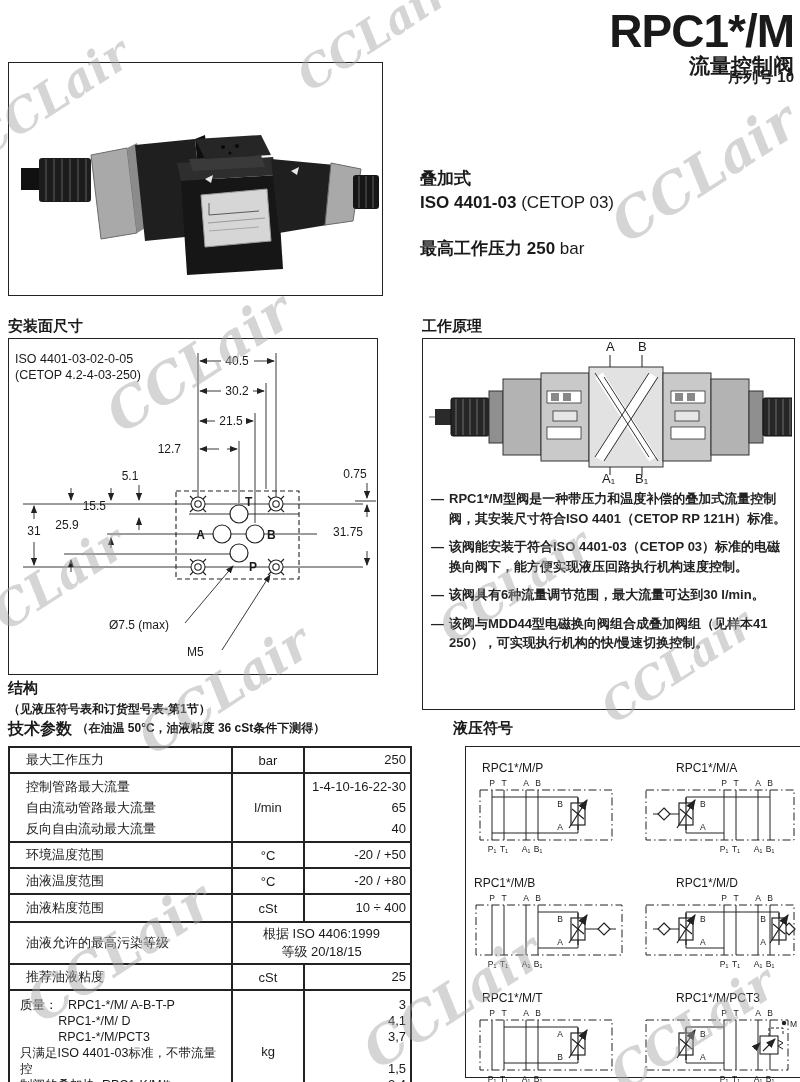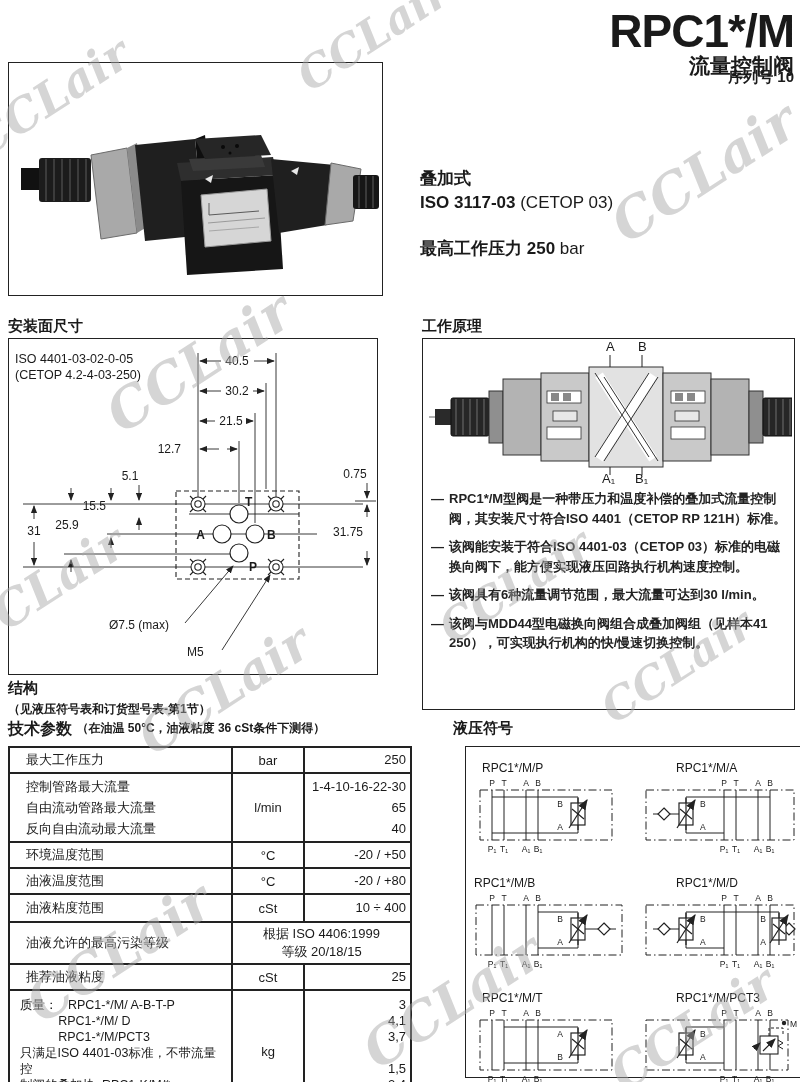--- a/index.html
+++ b/index.html
@@ -144,21 +144,21 @@
 
     <polygon points="186,76 252,72 262,92 196,96" fill="#262626"></polygon>
     <circle cx="214" cy="84" r="2" fill="#0a0a0a"></circle>
       <circle cx="228" cy="83" r="2" fill="#0a0a0a"></circle>
     <circle cx="221" cy="90" r="1.5" fill="#0a0a0a"></circle>
   </svg>
 </div>
 
 <div class="abs spec">
   <div class="b">叠加式</div>
-  <div><span class="b">ISO 3117-03</span><span> (CETOP 03)</span></div>
+  <div><span class="b">ISO 4401-03</span><span> (CETOP 03)</span></div>
   <div class="gap"></div>
   <div><span class="b">最高工作压力 250</span><span> bar</span></div>
 </div>
 
 <div class="abs h mount-h">安装面尺寸</div>
 <div class="abs mount-box">
   <svg width="367" height="334" viewBox="0 0 367 334">
     <text class="std" x="6" y="24">ISO 4401-03-02-0-05</text>
     <text class="std" x="6" y="40">(CETOP 4.2-4-03-250)</text>
     <g stroke="#222" stroke-width="0.9" fill="none">

